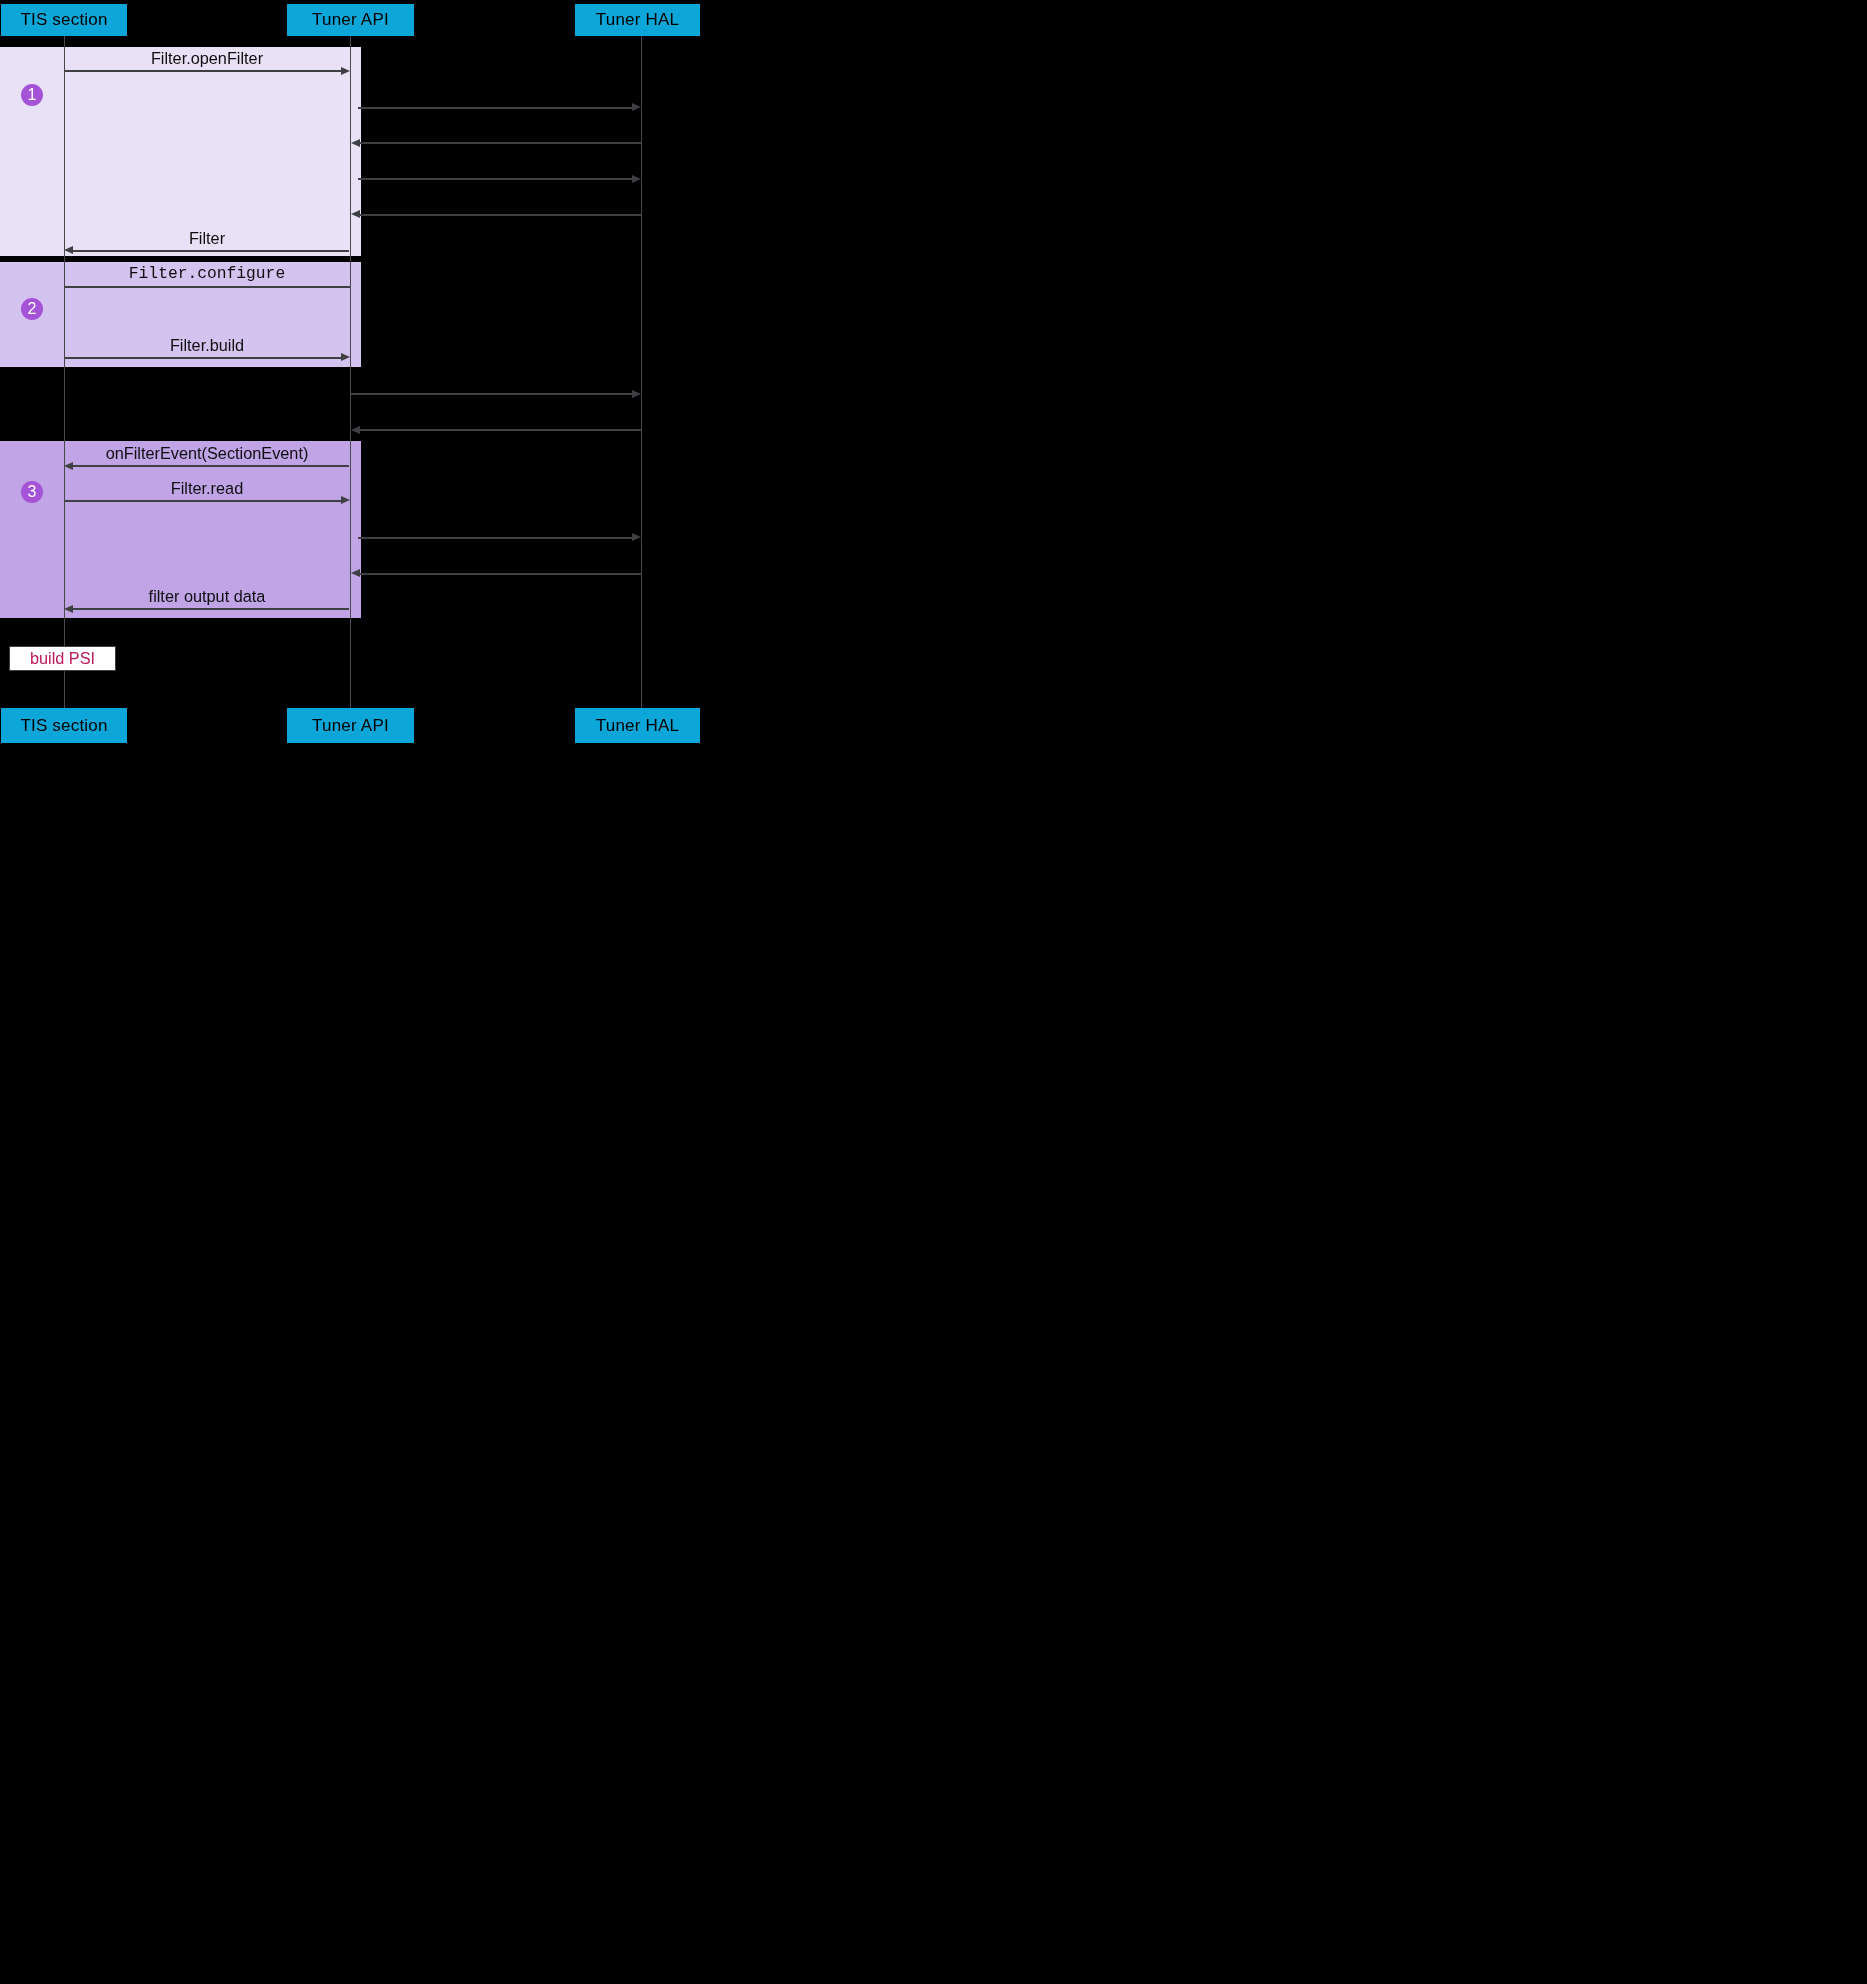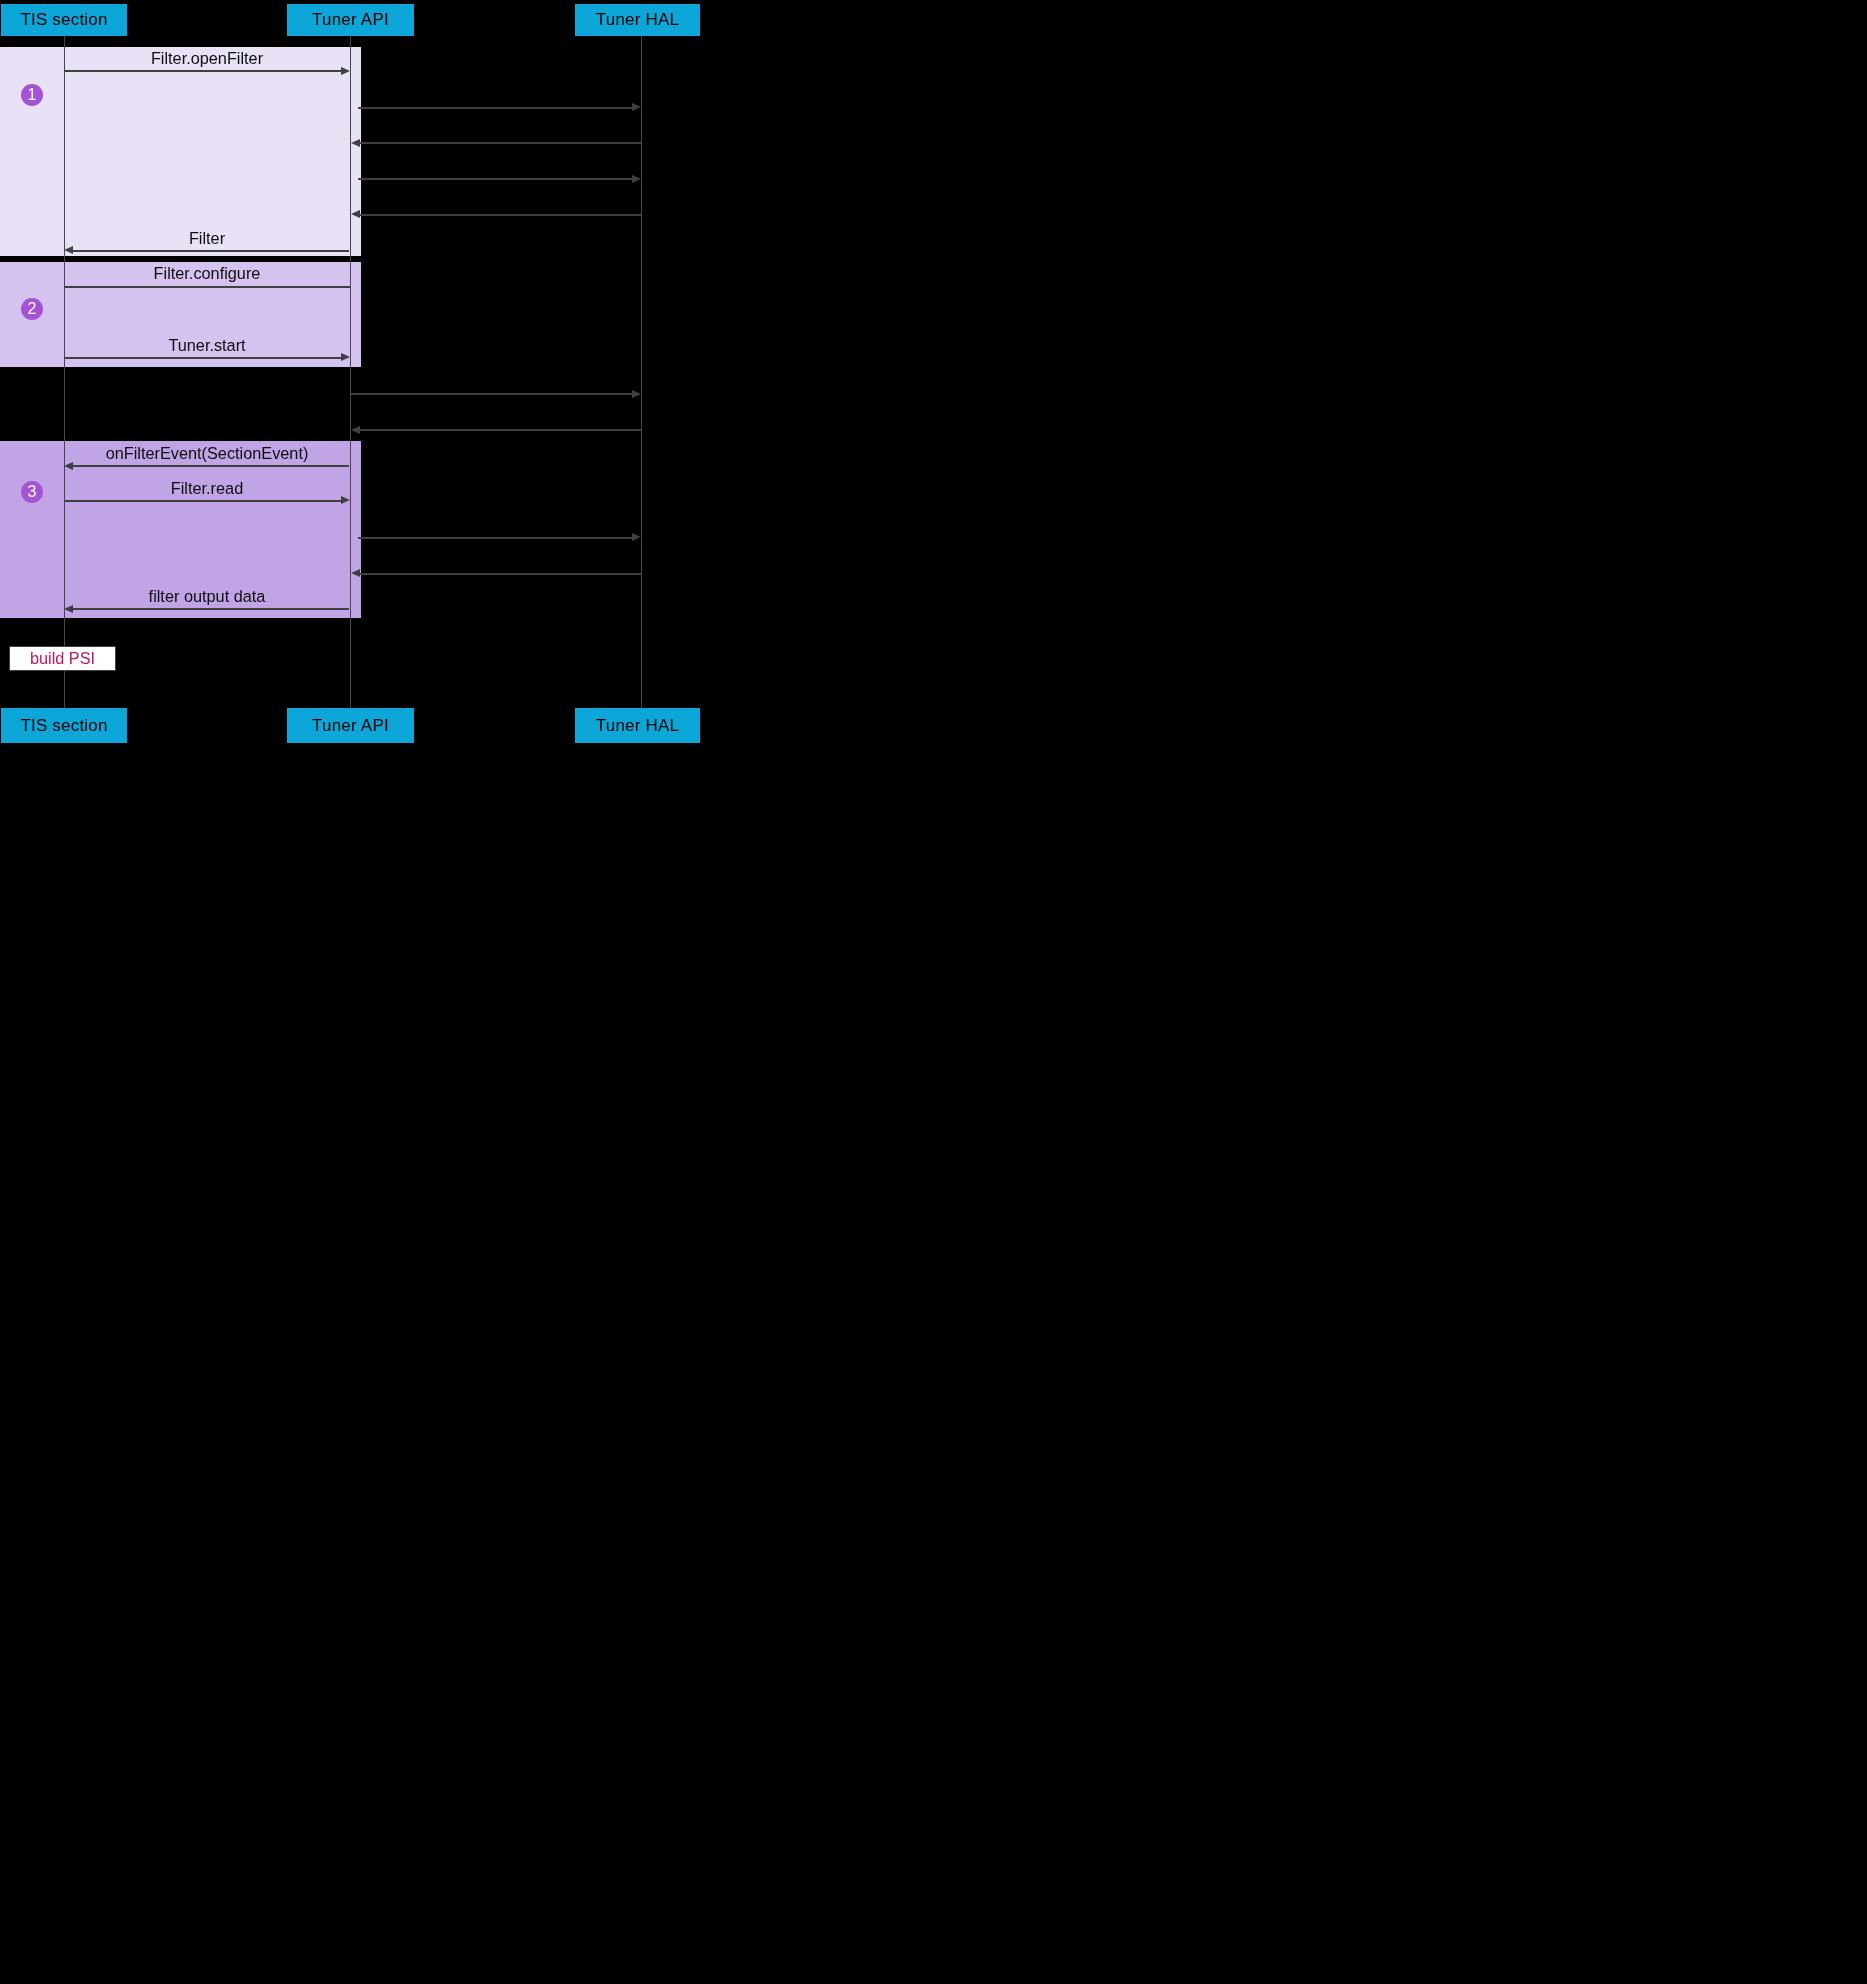--- a/index.html
+++ b/index.html
@@ -98,24 +98,24 @@
   <div class="msg-line" style="left:358px;top:178px;width:275px;"></div>
   <div class="head-right" style="left:632px;top:175px;"></div>
 
   <div class="head-left" style="left:351px;top:210px;"></div>
   <div class="msg-line" style="left:360px;top:214px;width:282px;"></div>
 
   <div class="msg-label" style="top:229px;">Filter</div>
   <div class="head-left" style="left:64px;top:246px;"></div>
   <div class="msg-line" style="left:73px;top:250px;width:276px;"></div>
 
-  <div class="msg-label" style="top:264px;">Filter.configure</div>
+  <div class="msg-label" style="top:264px;font-family:Liberation Mono, monospace;">Filter.configure</div>
   <div class="msg-line" style="left:65px;top:286px;width:285px;"></div>
 
-  <div class="msg-label" style="top:336px;">Tuner.start</div>
+  <div class="msg-label" style="top:336px;">Filter.build</div>
   <div class="msg-line" style="left:65px;top:357px;width:276px;"></div>
   <div class="head-right" style="left:341px;top:353px;"></div>
 
   <div class="msg-line" style="left:351px;top:393px;width:281px;"></div>
   <div class="head-right" style="left:632px;top:390px;"></div>
 
   <div class="head-left" style="left:351px;top:426px;"></div>
   <div class="msg-line" style="left:360px;top:429px;width:281px;"></div>
 
   <div class="msg-label" style="top:444px;">onFilterEvent(SectionEvent)</div>

